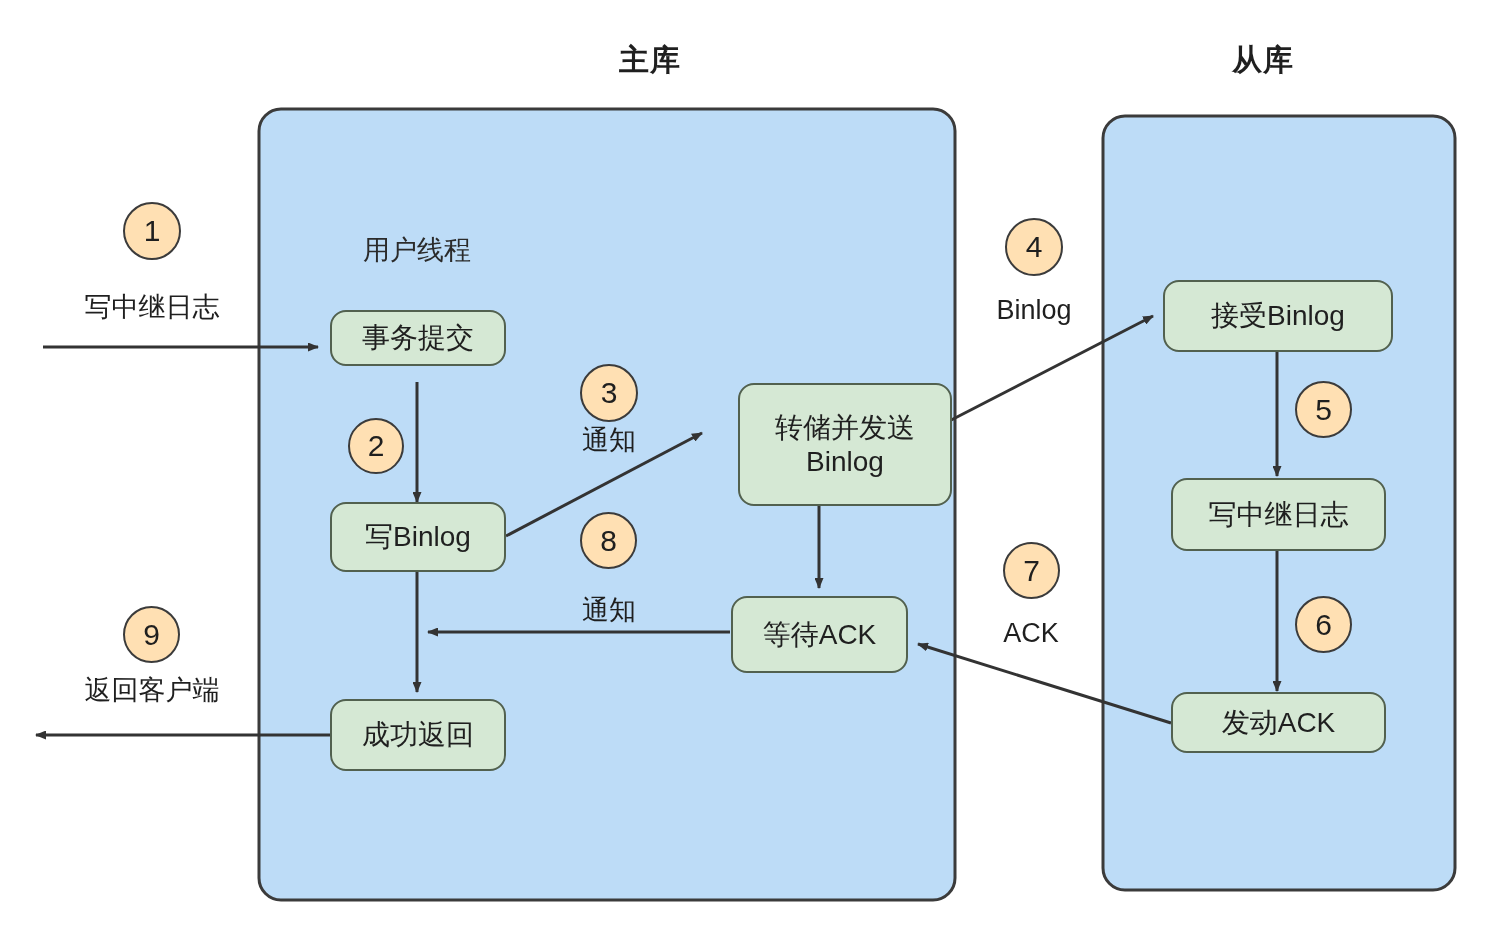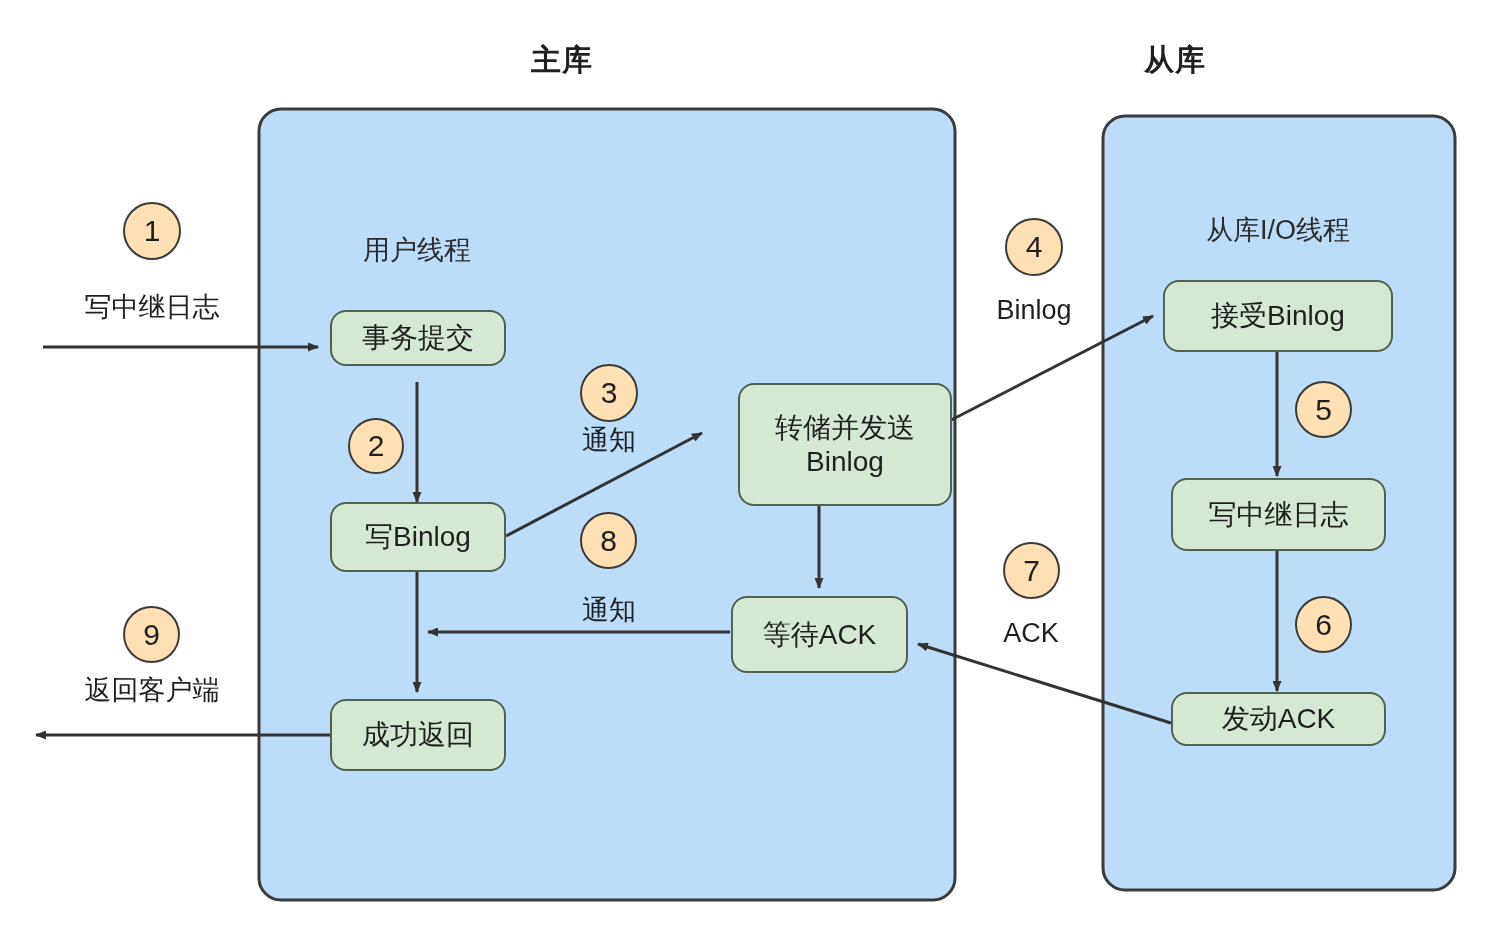--- a/index.html
+++ b/index.html
@@ -20,21 +20,21 @@
     left: 0;
     top: 0;
     width: 1511px;
     height: 936px;
   }
   .region-title {
     position: absolute;
     font-size: 30px;
     font-weight: bold;
     color: #1f1f1f;
-    text-align: left;
+    text-align: right;
     white-space: nowrap;
     letter-spacing: 1px;
   }
   .thread-label {
     position: absolute;
     font-size: 27px;
     color: #2b2b2b;
     text-align: center;
     white-space: nowrap;
   }
@@ -111,38 +111,37 @@
 
     <line x1="330" y1="735" x2="36" y2="735" stroke="#333333" stroke-width="3" marker-end="url(#arrowhead)"></line>
   </svg>
 
   <div class="region-title" style="left:531px; top:40px; width:150px;">主库</div>
 
   <div class="region-title" style="left:1144px; top:40px; width:150px;">从库</div>
 
   <div class="thread-label" style="left:332px; top:232px; width:170px;">用户线程</div>
 
-  <div class="thread-label" style="left:1163px; top:212px; width:230px;">从库I/O线程</div>
 
   <div class="proc-box" style="left:330px; top:310px; width:176px; height:56px;">事务提交</div>
 
   <div class="proc-box" style="left:330px; top:502px; width:176px; height:70px;">写Binlog</div>
 
   <div class="proc-box" style="left:330px; top:699px; width:176px; height:72px;">成功返回</div>
 
   <div class="proc-box" style="left:712px; top:383px; width:214px; height:123px;margin-left:26px;">转储并发送
 Binlog</div>
 
   <div class="proc-box" style="left:731px; top:596px; width:177px; height:77px;">等待ACK</div>
 
   <div class="proc-box" style="left:1163px; top:280px; width:230px; height:72px;">接受Binlog</div>
 
   <div class="proc-box" style="left:1171px; top:478px; width:215px; height:73px;">写中继日志</div>
 
-  <div class="proc-box" style="left:1171px; top:692px; width:215px; height:54px;">发动ACK</div>
+  <div class="proc-box" style="left:1171px; top:692px; width:215px; height:61px;">发动ACK</div>
 
   <div class="step-circle" style="left:123px; top:202px; width:58px; height:58px;">1</div>
 
   <div class="step-circle" style="left:348px; top:418px; width:56px; height:56px;">2</div>
 
   <div class="step-circle" style="left:580px; top:364px; width:58px; height:58px;">3</div>
 
   <div class="step-circle" style="left:1005px; top:218px; width:58px; height:58px;">4</div>
 
   <div class="step-circle" style="left:1295px; top:381px; width:57px; height:57px;">5</div>

